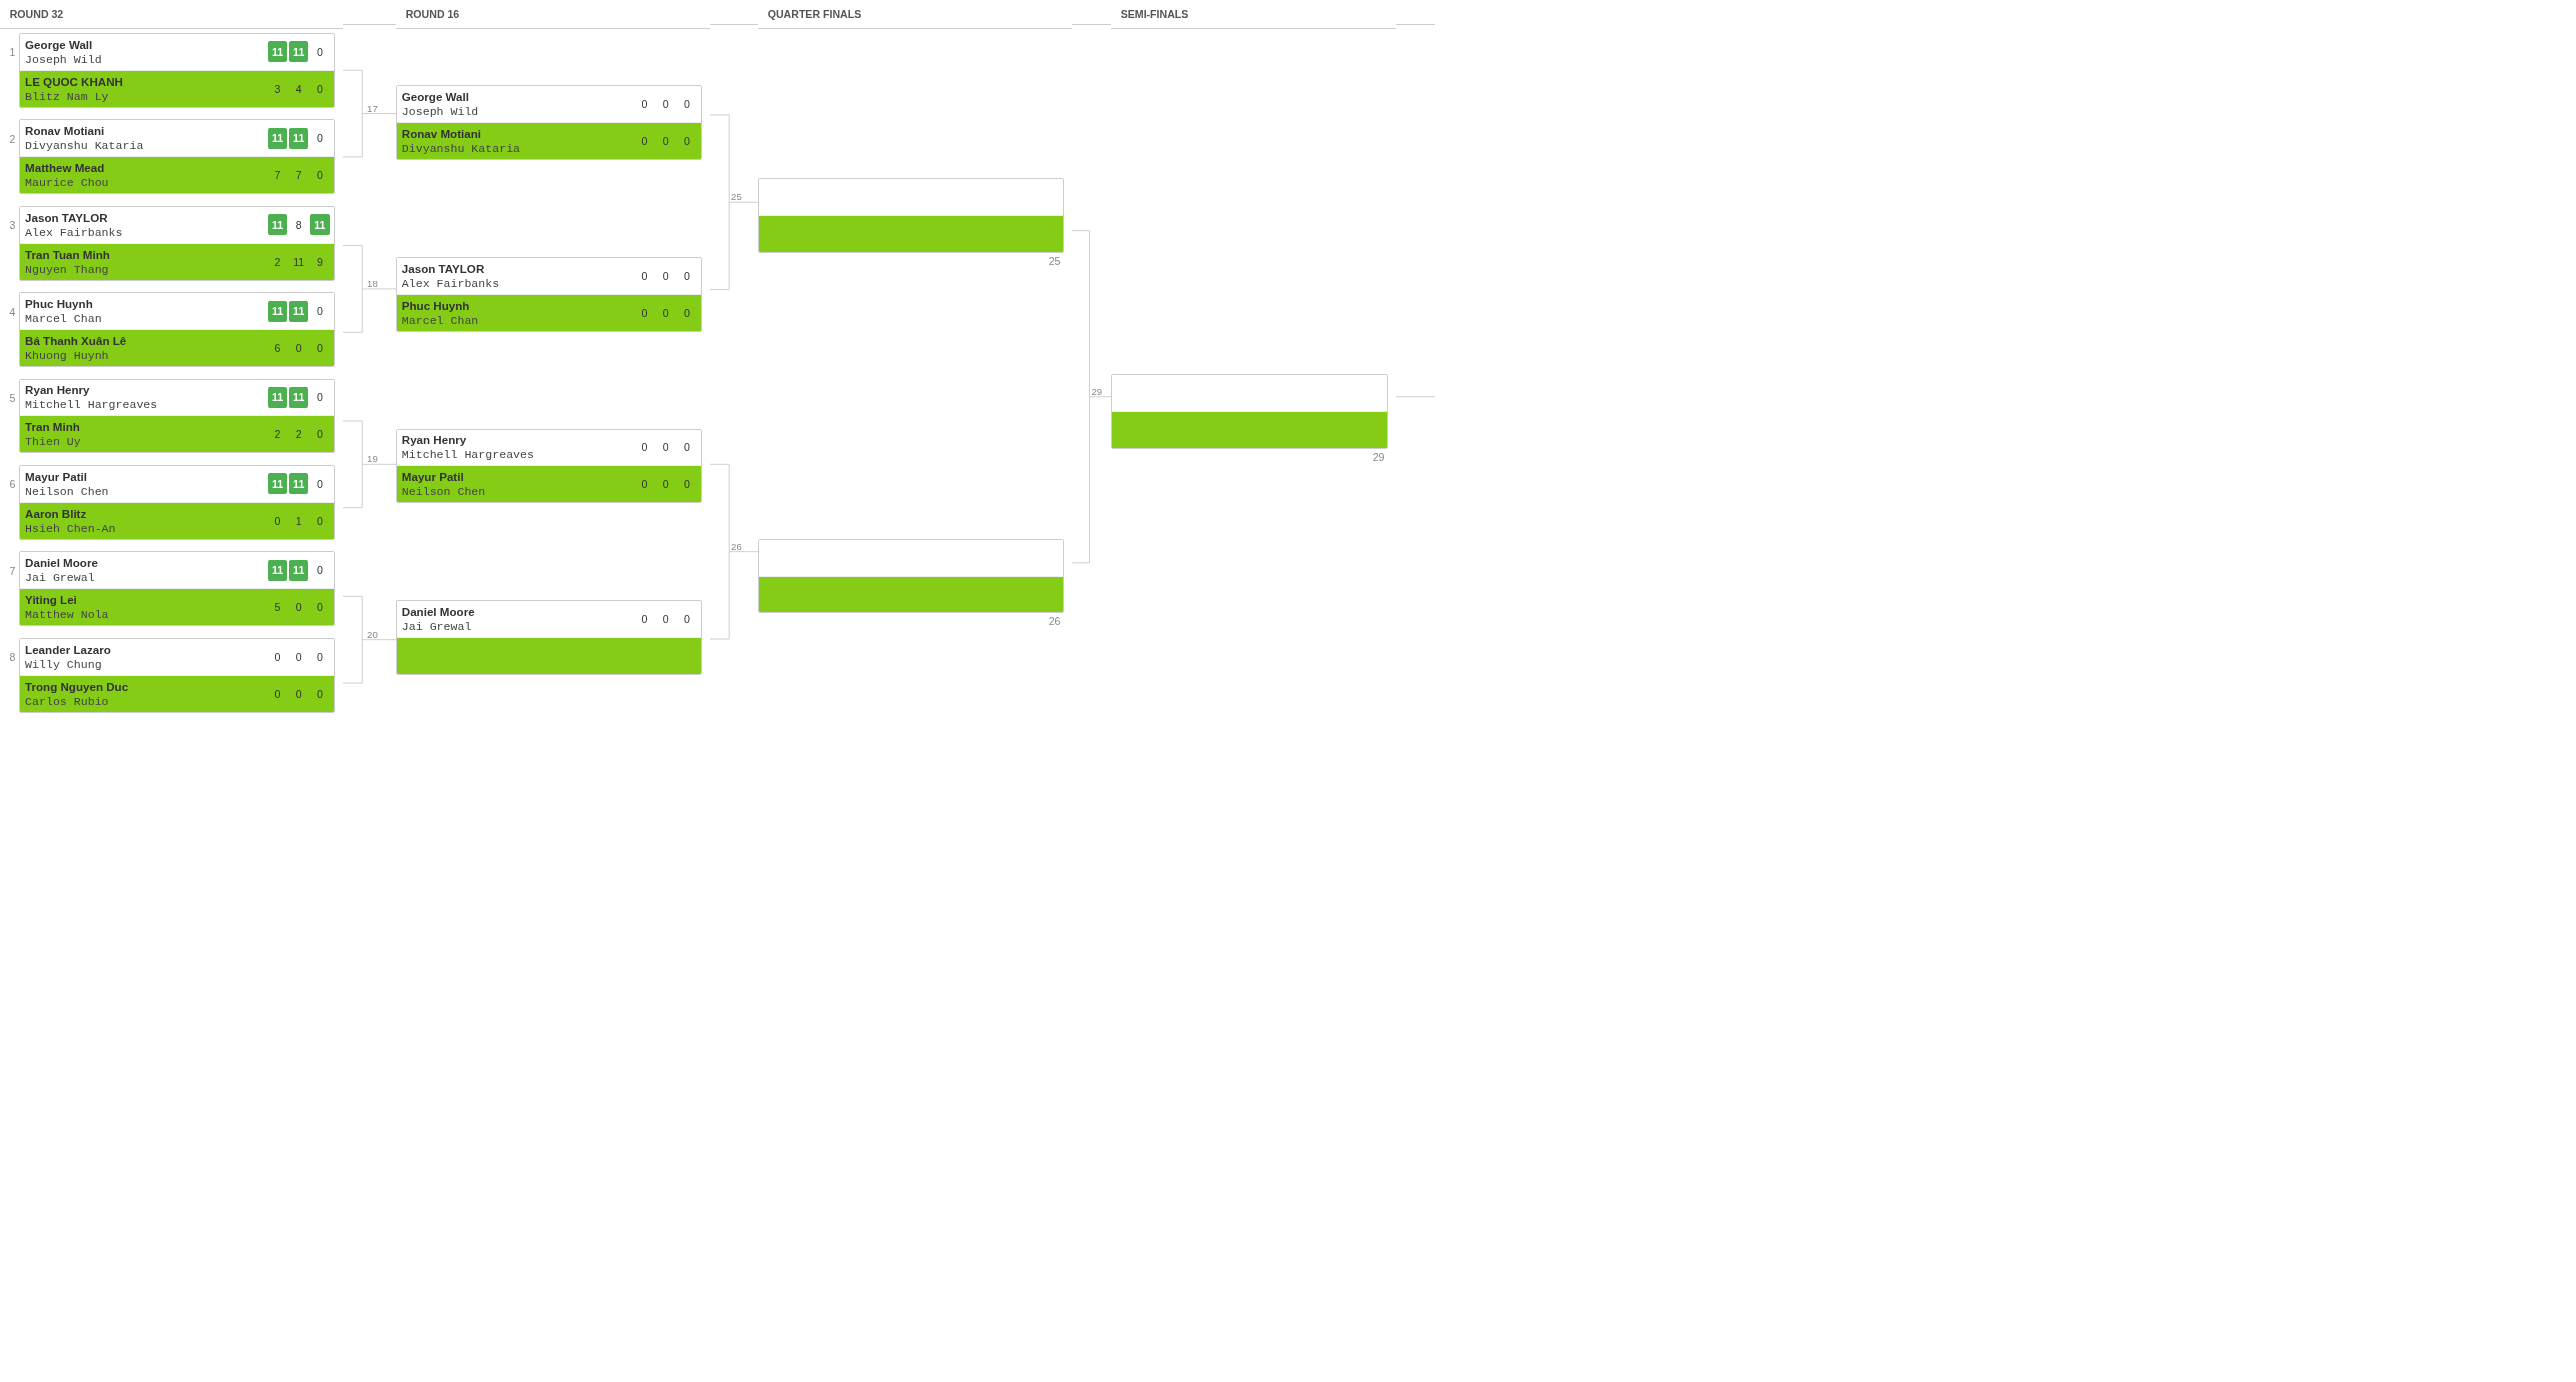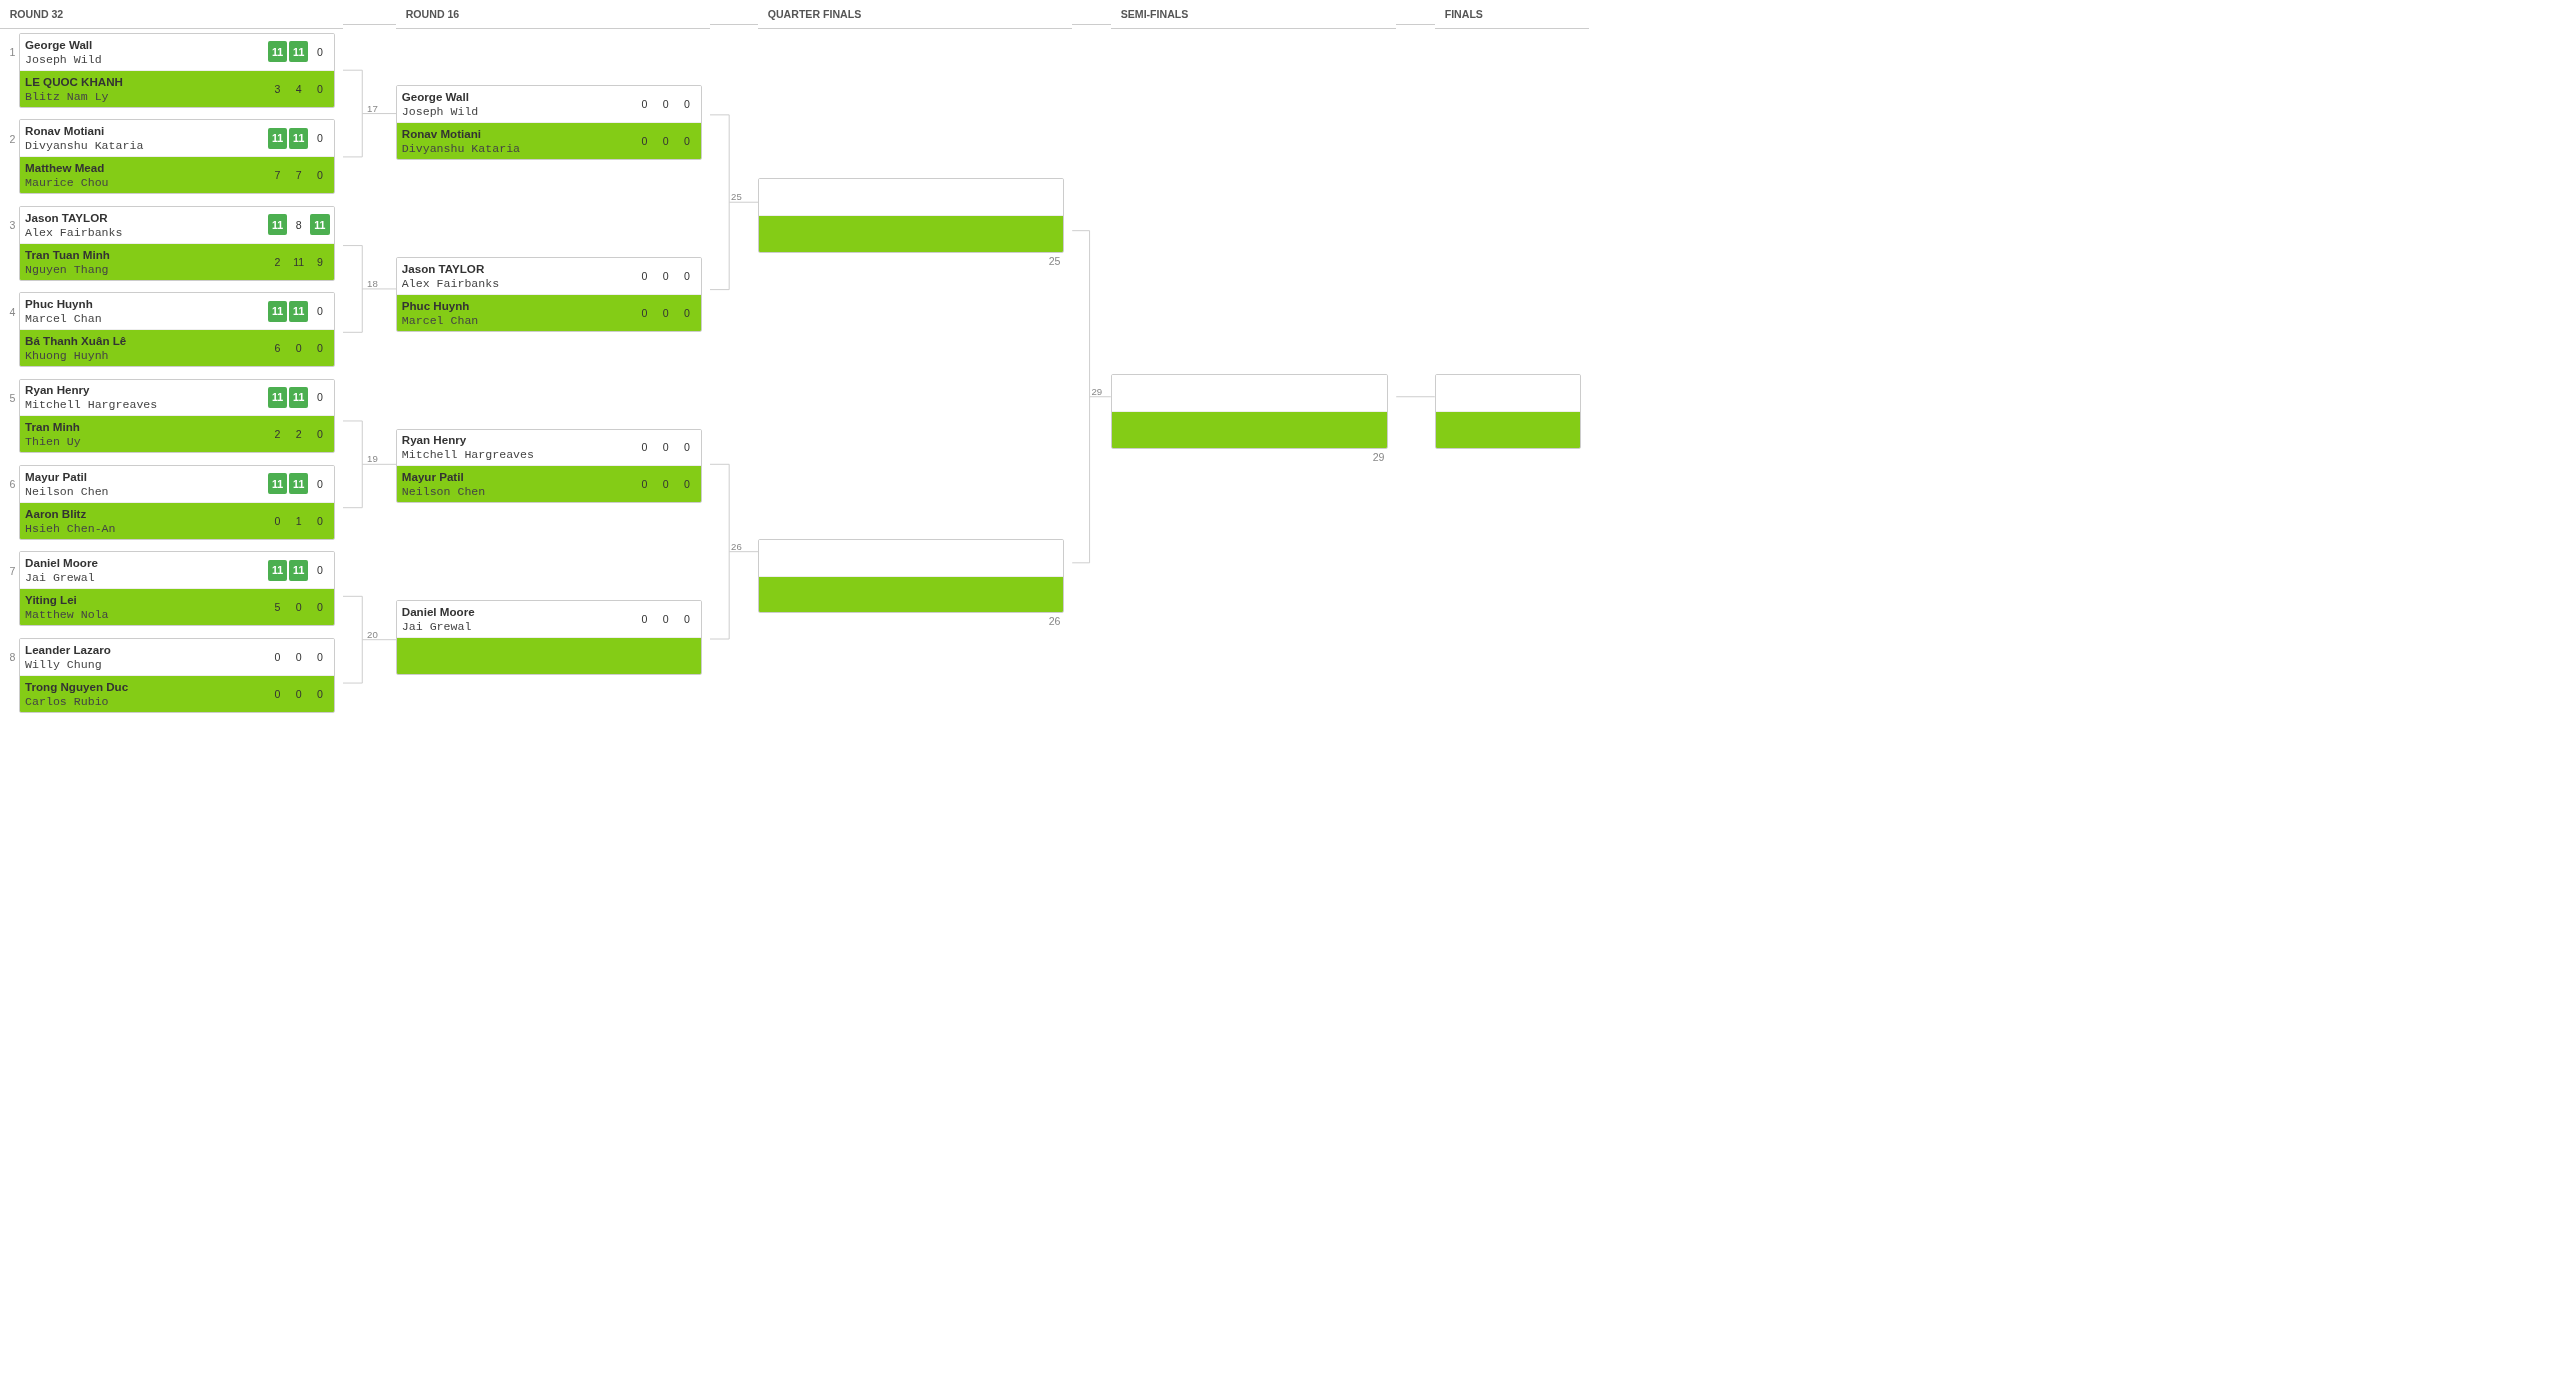--- a/index.html
+++ b/index.html
@@ -558,35 +558,15 @@
   </div>
 
   <div class="fc-gap4">
     <div class="gap-head"></div>
     <svg class="svg-conn" width="39" height="869" viewBox="0 0 40 900">
 
       <line x1="0" y1="385" x2="40" y2="385" stroke="#ccc" stroke-width="1"></line>
     </svg>
   </div>
 
-  <div class="fc-fin">
-    <div class="col-head">FINALS</div>
-
-    <div style="padding: 3.9px 7.7px 3.9px 0; margin-top: 341px;">
-      <div class="team-box" style="min-height: 60px;">
-        <div class="team-row">
-          <div class="team-txt">
-              <strong>&nbsp;</strong>
-              <em>&nbsp;</em>
-            </div>
-        </div>
-        <div class="team-row">
-          <div class="team-txt">
-              <strong>&nbsp;</strong>
-              <em>&nbsp;</em>
-            </div>
-        </div>
-      </div>
-    </div>
-  </div>
 
 </div>
 
 
 </body></html>

